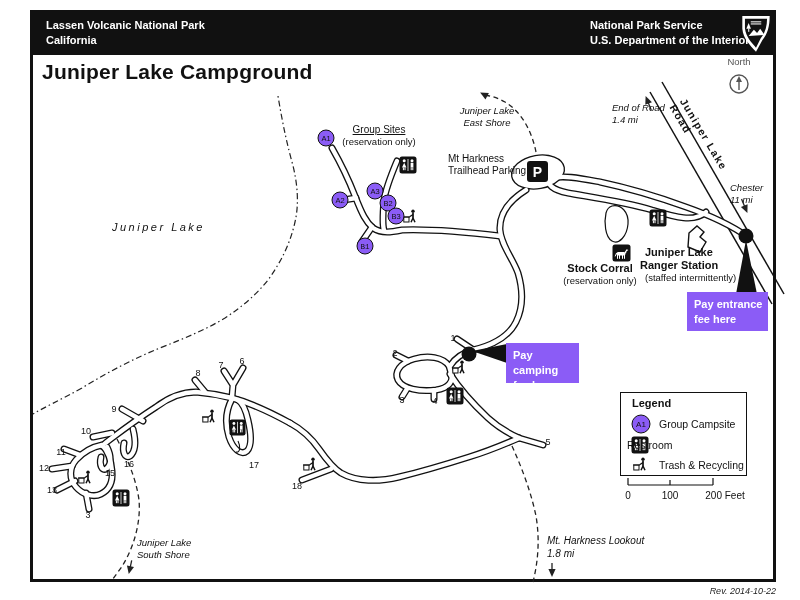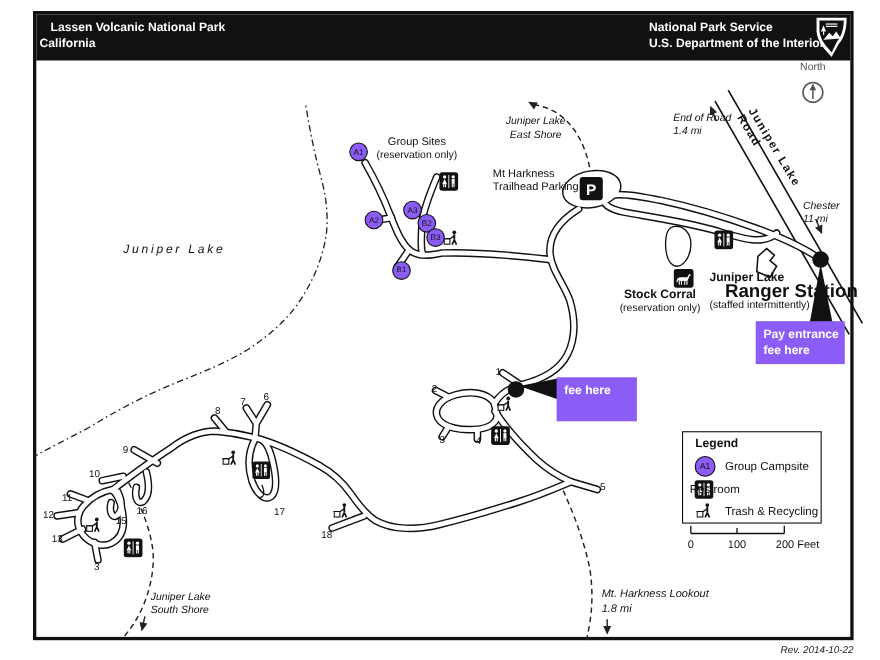--- a/index.html
+++ b/index.html
@@ -2,21 +2,21 @@
 <html><head>
 <meta charset="utf-8">
 <style>
   html,body{margin:0;padding:0;background:#fff;}
   .page{position:relative;width:800px;height:600px;background:#fff;overflow:hidden;
         font-family:"Liberation Sans",sans-serif;color:#111;}
   .frame{position:absolute;left:30px;top:10px;width:746px;height:572px;
          border:3px solid #111;box-sizing:border-box;background:#fff;}
   .hdr{position:absolute;left:33px;top:13px;width:740px;height:42px;background:#111;}
   .hdr .l1{position:absolute;left:13px;top:6px;color:#fff;font-weight:bold;font-size:11px;}
-  .hdr .l2{position:absolute;left:3px;top:21px;color:#fff;font-weight:bold;font-size:11px;}
+  .hdr .l2{position:absolute;left:13px;top:21px;color:#fff;font-weight:bold;font-size:11px;}
   .hdr .r1{position:absolute;left:557px;top:6px;color:#fff;font-weight:bold;font-size:11px;}
   .hdr .r2{position:absolute;left:557px;top:21px;color:#fff;font-weight:bold;font-size:11px;}
   .logo{position:absolute;left:707px;top:2px;}
   .title{position:absolute;left:42px;top:60px;font-size:21px;font-weight:bold;letter-spacing:.2px;}
   svg.map{position:absolute;left:0;top:0;z-index:1;}
   .lbl{position:absolute;z-index:2;font-size:10px;line-height:12px;white-space:nowrap;}
   .it{font-style:italic;}
   .b{font-weight:bold;}
   .ctr{text-align:center;transform:translate(-50%,0);}
   .num{position:absolute;z-index:2;font-size:9px;transform:translate(-50%,-50%);}
@@ -52,20 +52,21 @@
       <path d="M2,1 H28 C28,11 26,18 21,24 L15,35 C9,28 3,23 2,13 Z" fill="#fff"></path>
       <path d="M4.5,3.5 H25.5 C25.5,11 23.5,17 19.5,22 L15,31 C10.5,25.5 5.5,21 4.5,12.5 Z" fill="#111"></path>
       <path d="M8,20 L13,14 L16,17 L19,13 L23,19 Z" fill="#fff"></path>
       <path d="M8,7.5 L10.2,13 H5.8 Z" fill="#fff"></path>
       <rect x="7.6" y="13" width="1" height="3" fill="#fff"></rect>
       <rect x="10" y="6" width="10" height="1" fill="#fff"></rect>
       <rect x="10" y="8" width="10" height="1" fill="#fff"></rect>
     </svg>
   </div>
 
+  <div class="title">Juniper Lake Campground</div>
 
   <svg class="map" width="800" height="600" viewBox="0 0 800 600">
     <defs>
       <path id="rdMain" d="M526,190 C510,200 499,213 500,230 C501,245 512,257 518,273 C523,290 523,308 516,322 C509,336 494,345 473,350 C462,353 455,358 450,366"></path>
       <path id="rdGroup" d="M332,148 C340,162 348,178 355,196 C362,214 366,222 373,228 C382,234 392,232 402,230 C432,229 466,232 500,236"></path>
       <path id="rdGroupLoop" d="M397,161 C392,173 386,187 384,200 C383,212 382,224 384,230"></path>
       <path id="rdA2" d="M356,198 L337,201"></path>
       <path id="rdB1" d="M372,227 L361,243"></path>
       <path id="rdSite1" d="M472,349 L457,339"></path>
       <path id="rdLoop234" d="M449,366 C443,357 428,355 414,359 C400,363 394,372 398,380 C403,389 420,392 436,390 C449,388 454,381 451,373 Z"></path>
@@ -267,37 +268,38 @@
   <span class="lbl it" style="left:612px;top:114px;font-size:9.5px;font-style:italic;">1.4 mi</span>
   <span class="lbl it" style="left:730px;top:182px;font-size:9.5px;">Chester</span>
   <span class="lbl it" style="left:730px;top:194px;font-size:9.5px;">11 mi</span>
 
   <span class="lbl it ctr" style="left:487px;top:105px;font-size:9.5px;">Juniper Lake</span>
   <span class="lbl it ctr" style="left:487px;top:117px;font-size:9.5px;">East Shore</span>
 
   <span class="lbl" style="left:448px;top:153px;">Mt Harkness</span>
   <span class="lbl" style="left:448px;top:165px;">Trailhead Parking</span>
 
-  <span class="lbl ctr" style="left:379px;top:124px;">Group Sites</span>
+  <span class="lbl ctr" style="left:379px;top:124px;text-decoration:underline;">Group Sites</span>
   <span class="lbl ctr" style="left:379px;top:136px;font-size:9.5px;">(reservation only)</span>
 
   <span class="lbl it" style="left:112px;top:221px;font-size:11px;letter-spacing:2.5px;">Juniper Lake</span>
 
   <span class="lbl b ctr" style="left:600px;top:262px;font-size:11px;">Stock Corral</span>
   <span class="lbl ctr" style="left:600px;top:275px;font-size:9.5px;">(reservation only)</span>
 
   <span class="lbl b" style="left:645px;top:246px;font-size:11px;">Juniper Lake</span>
-  <span class="lbl b" style="left:659px;top:259px;font-size:17px;">Ranger Station</span>
+  <span class="lbl b" style="left:640px;top:259px;font-size:11px;">Ranger Station</span>
   <span class="lbl" style="left:645px;top:272px;font-size:9.5px;">(staffed intermittently)</span>
 
   <div class="payblack" style="left:687px;top:292px;width:81px;height:39px;">
     <div>Pay entrance</div>
     <div>fee here</div>
   </div>
   <div class="payblack" style="left:506px;top:343px;width:73px;height:40px;">
+    <div>Pay camping</div>
     <div>fee here</div>
   </div>
 
   <div class="pbox" style="left:527px;top:161px;">
     <span>P</span>
   </div>
 
   <span class="lbl it" style="left:547px;top:535px;">Mt. Harkness Lookout</span>
   <span class="lbl it" style="left:547px;top:548px;">1.8 mi</span>
   <span class="lbl it" style="left:137px;top:537px;font-size:9.5px;">Juniper Lake</span>

